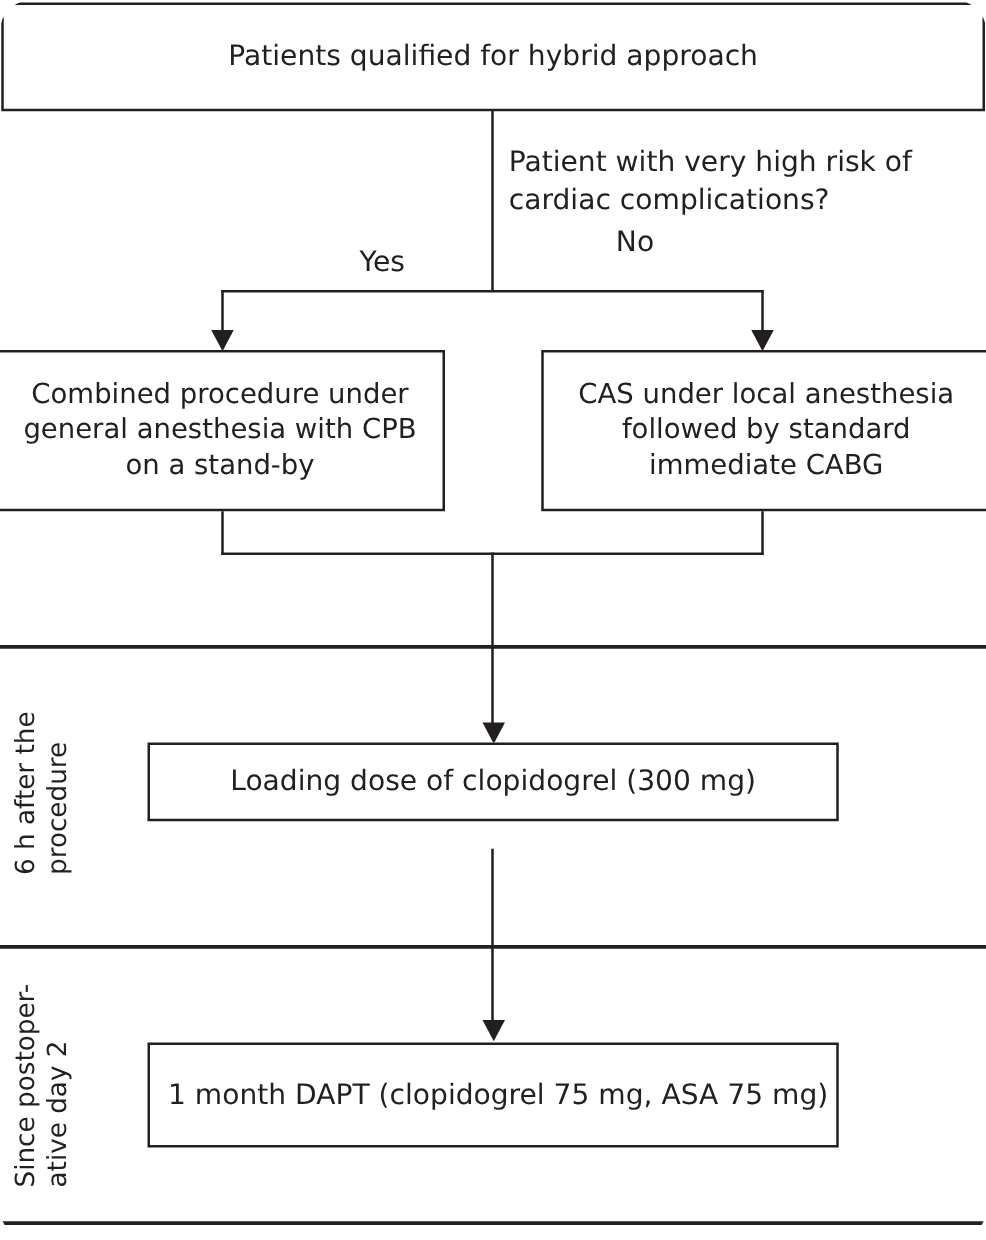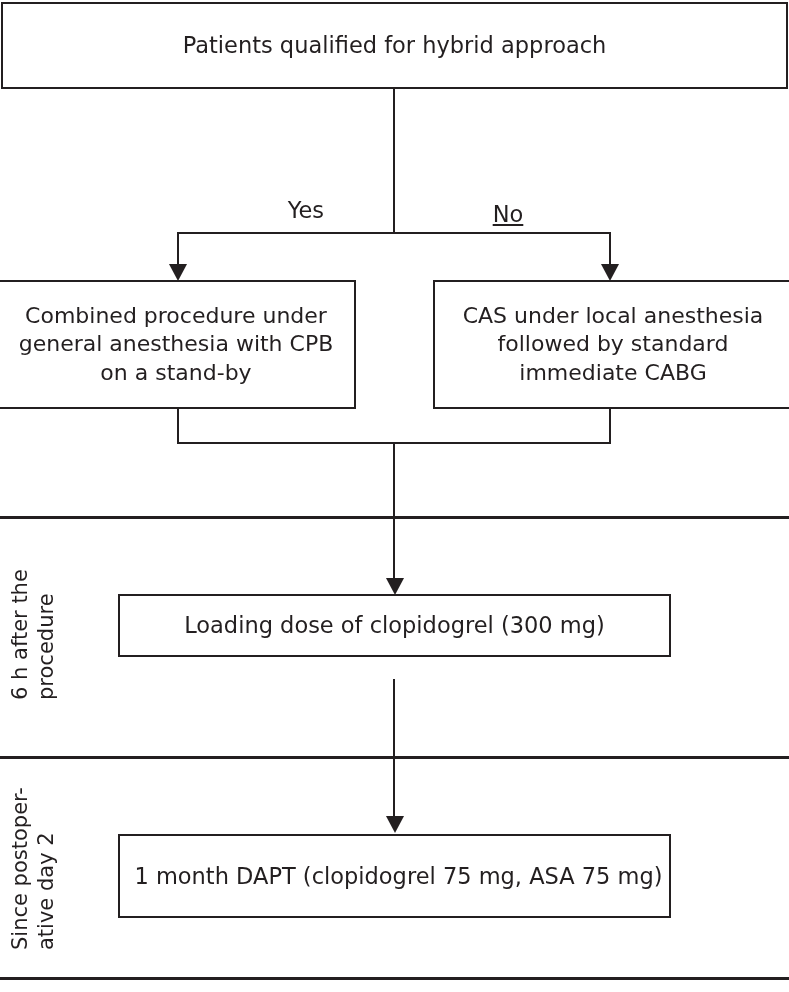--- a/index.html
+++ b/index.html
@@ -10,20 +10,21 @@
   body {
     font-family: "DejaVu Sans", "Liberation Sans", sans-serif;
     color: #231f20;
   }
   #canvas {
     position: relative;
     width: 789px;
     height: 992px;
     background: #ffffff;
     overflow: hidden;
+    border-radius: 25px;
   }
 
   
   .node {
     position: absolute;
     box-sizing: border-box;
     border: 2px solid #231f20;
     background: #ffffff;
     display: flex;
     align-items: center;
@@ -45,21 +46,21 @@
   
   .ftext {
     position: absolute;
     font-size: 22.5px;
     line-height: 1.32;
     color: #231f20;
     white-space: pre-line;
   }
   #decision-text { left: 407px; top: 116px; width: 360px; text-align: left; }
   #label-yes     { left: 244px; top: 196px; width: 80px; text-align: right; }
-  #label-no      { left: 468px; top: 200px; width: 80px; text-align: center; text-decoration: underline; }
+  #label-no      { left: 468px; top: 180px; width: 80px; text-align: center; }
 
   
   .side-label {
     position: absolute;
     font-size: 21px;
     line-height: 1.22;
     color: #231f20;
     white-space: pre-line;
     transform-origin: 0 0;
     transform: rotate(-90deg);
@@ -99,20 +100,22 @@
 </style>
 </head>
 <body>
 
 <div id="canvas">
 
   <div class="node" id="node-top">Patients qualified for hybrid approach</div>
 
   <div class="vline" style="left:393px; top:88px; height:145px;"></div>
 
+  <div class="ftext" id="decision-text">Patient with very high risk of
+cardiac complications?</div>
 
   <div class="ftext" id="label-yes">Yes</div>
   <div class="ftext" id="label-no">No</div>
 
   <div class="hline" style="left:177px; top:232px; width:434px;"></div>
 
   <div class="vline" style="left:177px; top:232px; height:36px;"></div>
   <div class="arrowhead" style="left:169px; top:264px;"></div>
 
   <div class="vline" style="left:609px; top:232px; height:36px;"></div>

